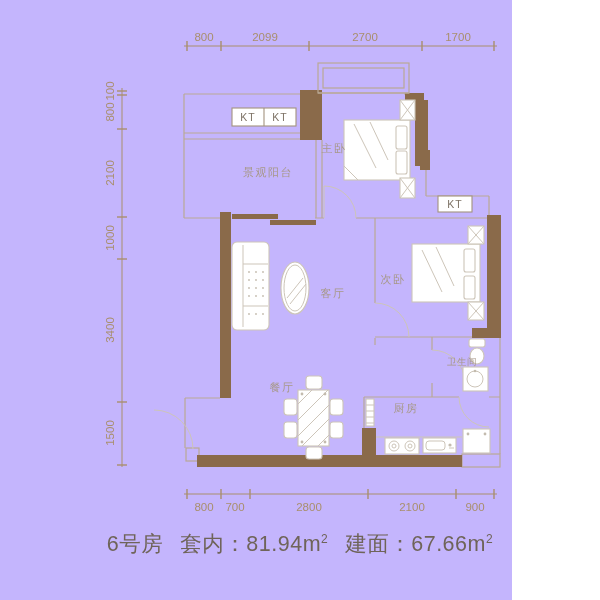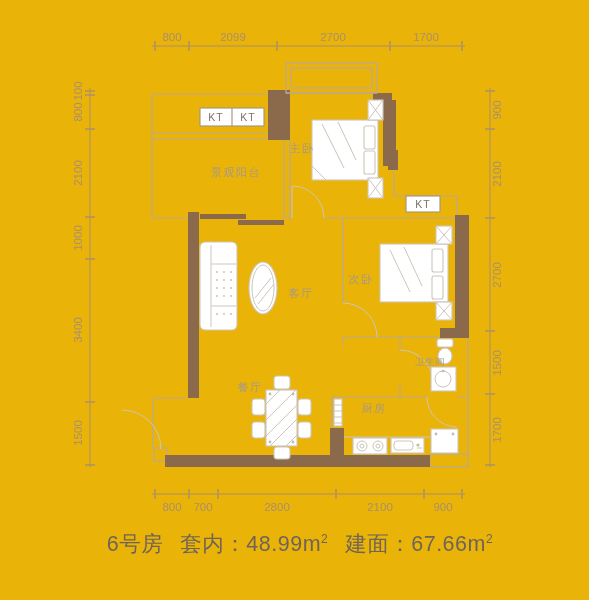--- a/index.html
+++ b/index.html
@@ -1,17 +1,17 @@
 <!DOCTYPE html>
 <html><head>
 <meta charset="utf-8">
 <style>
   html,body{margin:0;padding:0;background:#fff;}
-  #canvas{position:relative;width:589px;height:600px;background:#eab308;overflow:hidden;
-          font-family:"Liberation Sans",sans-serif;}
+  #canvas{position:relative;width:480px;height:600px;background:#c4b5fd;overflow:hidden;
+          font-family:"Liberation Sans",sans-serif;padding-left:32px;}
   svg text{font-family:"Liberation Sans",sans-serif;}
   .dim-text{fill:#a98f6d;font-size:11.5px;}
   .dim-line{stroke:#a98f6d;stroke-width:1;fill:none;}
   .tick{stroke:#a98f6d;stroke-width:1.4;}
   .thin{stroke:#b9a995;stroke-width:1.2;fill:none;}
   .wall{fill:#8a6a4a;stroke:none;}
   .furn{stroke:#cdc5b9;stroke-width:1.1;fill:#ffffff;}
   .furn-l{stroke:#cdc5b9;stroke-width:1;fill:none;}
   .dot{fill:#c3bbae;}
   .arc{stroke:#cdc5b8;stroke-width:1;fill:none;}
@@ -272,15 +272,15 @@
   <text class="room-label" x="302" y="152" text-anchor="middle">主卧</text>
   <text class="room-label" x="361" y="283" text-anchor="middle">次卧</text>
   <text class="room-label" x="301" y="297" text-anchor="middle">客厅</text>
   <text class="room-label" x="250" y="391" text-anchor="middle">餐厅</text>
   <text class="room-label" x="374" y="412" text-anchor="middle">厨房</text>
   <text class="room-label small" x="430" y="365" text-anchor="middle">卫生间</text>
 </svg>
 
 
 <div class="title">
-  <span>6号房</span><span class="gap"></span><span>套内：</span><span>48.99</span><span>m</span><sup>2</sup><span class="gap"></span><span>建面：</span><span>67.66</span><span>m</span><sup>2</sup>
+  <span>6号房</span><span class="gap"></span><span>套内：</span><span>81.94</span><span>m</span><sup>2</sup><span class="gap"></span><span>建面：</span><span>67.66</span><span>m</span><sup>2</sup>
 </div>
 </div>
 
 </body></html>

